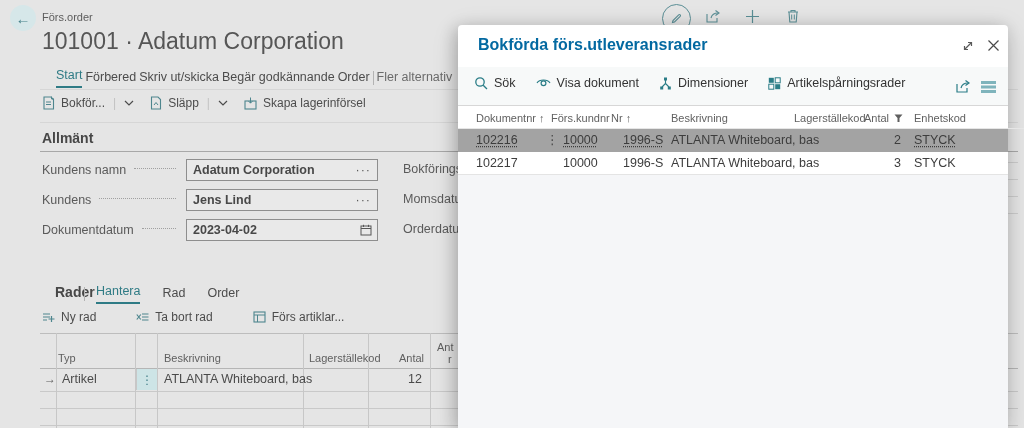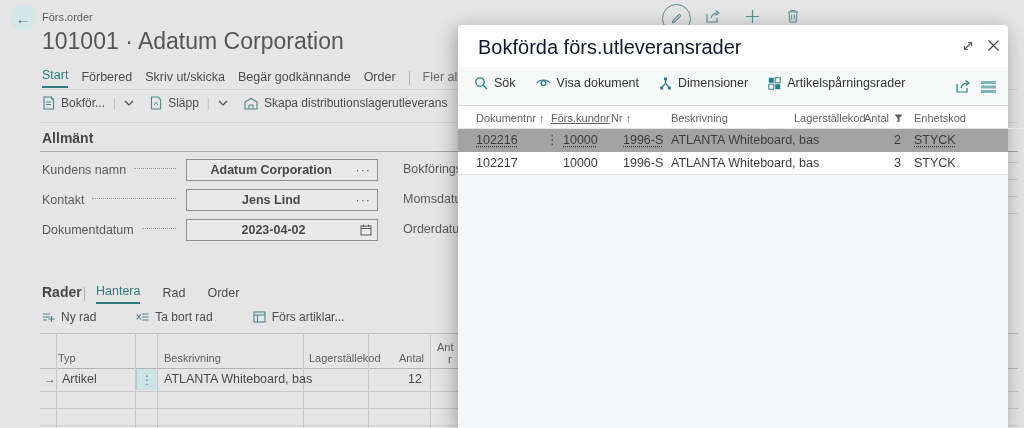--- a/index.html
+++ b/index.html
@@ -6,57 +6,57 @@
   #screen{position:relative;width:1024px;height:428px;overflow:hidden;
           background:#e5e5e5;font-family:"Liberation Sans",sans-serif;
           font-size:12.5px;color:#4c4c4c;}
   .abs{position:absolute;}
   
   .back-circle{left:10px;top:5px;width:26px;height:26px;border-radius:50%;
                background:#d6e7e9;display:flex;align-items:center;justify-content:center;
                color:#47828a;font-size:15px;}
   .caption{left:42px;top:11px;font-size:11px;color:#5d5d5d;}
   .page-title{left:42px;top:28px;font-size:23px;font-weight:400;color:#565656;}
-  .tabrow{left:42px;top:68px;display:flex;gap:13px;align-items:flex-end;height:20px;}
+  .tabrow{left:56px;top:68px;display:flex;gap:3px;align-items:flex-end;height:20px;}
   .ptab{color:#4c4c4c;padding-bottom:4px;cursor:pointer;white-space:nowrap;}
   .ptab.active{color:#2f7b85;border-bottom:2px solid #2f7b85;}
   .ptab.more{color:#6b6b6b;}
   .vsep{border-left:1px solid #b3b3b3;height:14px;margin-bottom:3px;}
   .hline{height:0;border-top:1px solid #d6d6d6;}
   .toolbar{left:42px;top:96px;display:flex;gap:16px;align-items:center;font-size:12px;white-space:nowrap;}
   .tbg{display:inline-flex;align-items:center;gap:6px;cursor:pointer;}
   .tbg svg{flex:none;}
   .tsep{color:#c2c2c2;margin:0 2px;}
   .sec-head{font-size:14px;font-weight:700;color:#474747;}
   .g-row{left:42px;width:336px;height:22px;display:flex;align-items:center;}
   .g-label{color:#5a5a5a;white-space:nowrap;}
   .leader{flex:1;border-bottom:1px dotted #a0a0a0;margin:0 10px 5px 8px;height:1px;}
   .fbox{flex:none;width:192px;height:22px;border:1px solid #8e8e8e;background:#e9e9e9;
         display:flex;align-items:center;box-sizing:border-box;}
-  .fval{flex:1;padding:0 6px;font-weight:600;color:#484848;white-space:nowrap;overflow:hidden;text-align:center;}
+  .fval{flex:1;padding:0 6px;font-weight:600;color:#484848;white-space:nowrap;overflow:hidden;}
   .flookup{color:#5a5a5a;padding-right:6px;letter-spacing:1px;font-weight:400;}
   .r-label{color:#5a5a5a;white-space:nowrap;}
   .lines-tabs{display:flex;gap:20px;align-items:flex-end;}
   .stripes-factbox{left:700px;top:146px;width:318px;height:74px;
       background:repeating-linear-gradient(to bottom,transparent 0 16px,#cccccc 16px 17px);}
   
   .vgrid{width:0;border-left:1px solid #c7c7c7;top:333px;height:95px;}
   .gridline{border-top:1px solid #c9c9c9;}
   .colhead{font-size:11px;color:#5f5f5f;white-space:nowrap;}
   .cell{font-size:12.5px;color:#4a4a4a;white-space:nowrap;}
   .row-menu-btn{left:136px;top:369px;width:20px;height:21px;background:#cde4e6;
       border-left:1px solid #c7c7c7;border-right:1px solid #c7c7c7;display:flex;
       align-items:center;justify-content:center;color:#44808a;font-size:12px;}
   
   .winact{color:#5b8f96;}
   
   .dialog{left:458px;top:25px;width:550px;height:403px;background:#ffffff;
       border-radius:4px 4px 0 0;box-shadow:-3px 3px 16px rgba(0,0,0,.20),0 6px 28px rgba(0,0,0,.14);
       z-index:10;}
-  .dlg-title{left:20px;top:11px;font-size:20px;font-weight:400;color:#0f172a;white-space:nowrap;}
+  .dlg-title{left:20px;top:11px;font-size:16px;font-weight:700;color:#0369a1;white-space:nowrap;}
   .dlg-iconbtn{width:16px;height:16px;display:flex;align-items:center;justify-content:center;cursor:pointer;}
   .dlg-toolbar{left:0;top:42px;width:550px;height:39px;background:#f7f9f9;
       border-bottom:1px solid #d7d7d7;box-sizing:border-box;}
   .dlg-tb-items{left:16px;top:9px;display:flex;gap:20px;align-items:center;color:#333333;
       font-size:12.5px;white-space:nowrap;}
   .tbitem{display:inline-flex;align-items:center;gap:6px;cursor:pointer;}
   .dhead{font-size:11px;color:#616161;white-space:nowrap;}
   .drow{left:0;width:550px;height:23px;}
   .drow .dcell{position:absolute;top:0;height:23px;line-height:23px;font-size:12.5px;color:#3d3d3d;white-space:nowrap;}
   .drill{text-decoration:underline dotted;text-underline-offset:2px;}
@@ -139,29 +139,20 @@
       <span>Släpp</span>
       <span class="tsep">|</span>
       <span>
           <svg width="10" height="6" viewBox="0 0 10 6">
             <path d="M1 1 L5 5 L9 1" fill="none" stroke="#4c4c4c" stroke-width="1.2"></path>
           </svg>
         </span>
     </span>
     <span class="tbg">
       <span>
-          <svg width="14" height="13" viewBox="0 0 14 13">
-            <path d="M1 5 L7 1.5 L13 5 V12 H1 Z" fill="none" stroke="#4e868e" stroke-width="1.1"></path>
-            <path d="M5 12 V8 H9 V12" fill="none" stroke="#4e868e" stroke-width="1"></path>
-          </svg>
-        </span>
-      <span>Skapa distributionslagerutleverans</span>
-    </span>
-    <span class="tbg">
-      <span>
           <svg width="13" height="13" viewBox="0 0 13 13">
             <rect x="1" y="4" width="11" height="8" fill="none" stroke="#4e868e" stroke-width="1.1"></rect>
             <path d="M6.5 0.5 V6 M4.5 4 L6.5 6.2 L8.5 4" fill="none" stroke="#4e868e" stroke-width="1"></path>
           </svg>
         </span>
       <span>Skapa lagerinförsel</span>
     </span>
   </div>
   <div class="abs hline" style="left:40px;top:122px;width:978px;"></div>
 
@@ -170,21 +161,21 @@
 
   <div class="abs g-row" style="top:159px;">
     <span class="g-label">Kundens namn</span>
     <span class="leader"></span>
     <span class="fbox">
       <span class="fval">Adatum Corporation</span>
       <span class="flookup">···</span>
     </span>
   </div>
   <div class="abs g-row" style="top:189px;">
-    <span class="g-label">Kontakt</span>
+    <span class="g-label">Kundens</span>
     <span class="leader"></span>
     <span class="fbox">
       <span class="fval">Jens Lind</span>
       <span class="flookup">···</span>
     </span>
   </div>
   <div class="abs g-row" style="top:219px;">
     <span class="g-label">Dokumentdatum</span>
     <span class="leader"></span>
     <span class="fbox">
@@ -197,21 +188,21 @@
         </span>
     </span>
   </div>
 
   <div class="abs r-label" style="left:403px;top:162px;">Bokföringsda</div>
   <div class="abs r-label" style="left:403px;top:192px;">Momsdatum</div>
   <div class="abs r-label" style="left:403px;top:222px;">Orderdatum</div>
 
   <div class="abs stripes-factbox"></div>
 
-  <div class="abs sec-head" style="left:42px;top:284px;">Rader</div>
+  <div class="abs sec-head" style="left:55px;top:284px;">Rader</div>
   <span class="abs vsep" style="left:84px;top:287px;"></span>
   <div class="abs lines-tabs" style="left:96px;top:284px;gap:22px;">
     <span class="ptab active">Hantera</span>
     <span class="ptab">Rad</span>
     <span class="ptab">Order</span>
   </div>
 
   <div class="abs toolbar" style="left:42px;top:310px;gap:40px;">
     <span class="tbg">
       <span>
@@ -346,21 +337,21 @@
               <rect x="0" y="0" width="15" height="3" fill="#7fb4bc"></rect>
               <rect x="0" y="4.5" width="15" height="3" fill="#7fb4bc"></rect>
               <rect x="0" y="9" width="15" height="3" fill="#7fb4bc"></rect>
             </svg>
           </span>
       </span>
     </div>
 
     <div class="abs" style="left:0;top:81px;width:635px;height:23px;border-bottom:1px solid #e6e6e6;box-sizing:border-box;">
       <span class="abs dhead" style="left:18px;top:6px;"><span>Dokumentnr</span> <span>↑</span></span>
-      <span class="abs dhead" style="left:93px;top:6px;text-decoration:underline;">Förs.kundnr</span>
+      <span class="abs dhead" style="left:93px;top:6px;">Förs.kundnr</span>
       <span class="abs dhead" style="left:153px;top:6px;"><span>Nr</span> <span>↑</span></span>
       <span class="abs dhead" style="left:213px;top:6px;">Beskrivning</span>
       <span class="abs dhead" style="left:336px;top:6px;">Lagerställekod</span>
       <span class="abs dhead" style="left:383px;top:6px;width:48px;text-align:right;">Antal</span>
       <span class="abs" style="left:436px;top:8px;">
           <svg width="9" height="9" viewBox="0 0 9 9">
             <path d="M0.5 0.5 H8.5 L5.5 4 V8 L3.5 8 V4 Z" fill="#5f5f5f"></path>
           </svg>
         </span>
       <span class="abs dhead" style="left:456px;top:6px;">Enhetskod</span>

